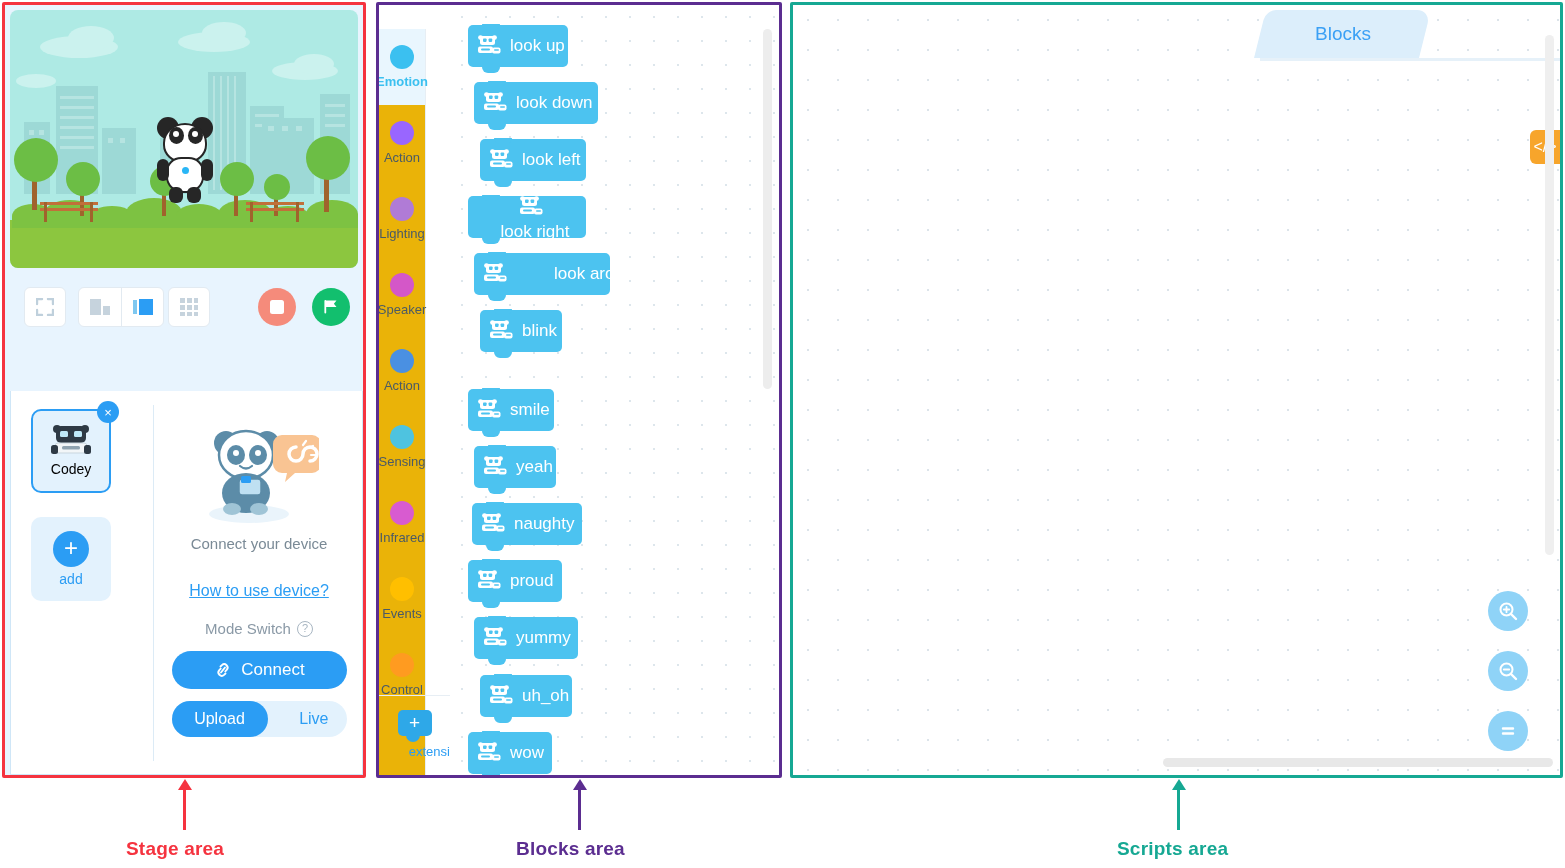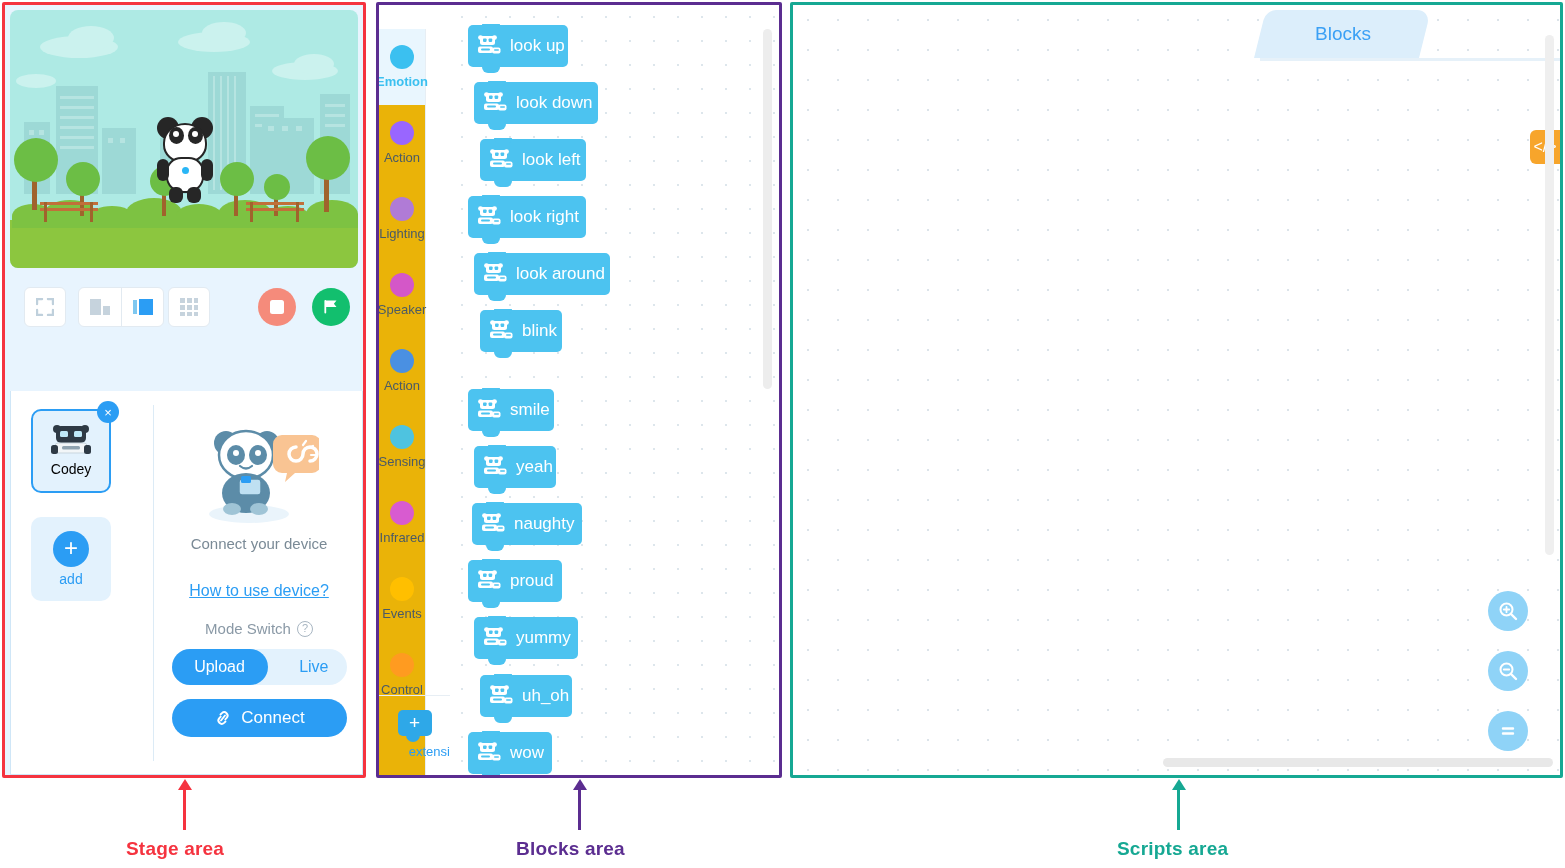--- a/index.html
+++ b/index.html
@@ -333,30 +333,30 @@
                 <path d="M112 38h5"></path>
             </g>
           </svg>
         </div>
         <div id="connect-text" data-name="connect-prompt">Connect your device</div>
         <div id="how-link" data-name="how-to-use-device-link">How to use device?</div>
         <div id="mode-row" data-name="mode-switch-row">
           <span data-name="mode-switch-label">Mode Switch</span>
           <span id="mode-help" data-name="help-icon">?</span>
         </div>
-        <div id="mode-toggle" data-name="mode-toggle">
-          <div id="mode-upload" data-name="mode-upload-option">Upload</div>
-          <div id="mode-live" data-name="mode-live-option">Live</div>
-        </div>
         <div id="connect-btn" data-name="connect-button">
           <svg width="20" height="20" viewBox="0 0 20 20" data-name="link-icon">
             <path d="M8 12.5l4-5M7.5 6.5l1.4-1.4a3.4 3.4 0 0 1 4.8 4.8l-1.4 1.4M12.5 13.5l-1.4 1.4a3.4 3.4 0 0 1-4.8-4.8l1.4-1.4" fill="none" stroke="#fff" stroke-width="1.9" stroke-linecap="round"></path>
           </svg>
           <span data-name="connect-button-label">Connect</span>
         </div>
+        <div id="mode-toggle" data-name="mode-toggle">
+          <div id="mode-upload" data-name="mode-upload-option">Upload</div>
+          <div id="mode-live" data-name="mode-live-option">Live</div>
+        </div>
       </div>
     </div>
   </div>
 
   <div id="blocks-panel" data-name="blocks-panel">
     <div id="cat-col" data-name="category-column">
         <div class="cat active" data-name="category-emotion">
           <div class="dot" data-name="category-dot-icon" style="background: rgb(59, 192, 240);"></div>
           <div class="cname" data-name="category-label">Emotion</div>
         </div>
@@ -433,35 +433,35 @@
               <circle cx="18.5" cy="2.6" r="2.4" fill="#fff"></circle>
               <rect x="7" y="3.5" width="3.6" height="3.4" rx="0.8" fill="#4CC3F0"></rect>
               <rect x="12.6" y="3.5" width="3.6" height="3.4" rx="0.8" fill="#4CC3F0"></rect>
               <rect x="2" y="11.5" width="15" height="6.5" rx="2" fill="#fff"></rect>
               <rect x="5" y="13.6" width="9" height="2" rx="1" fill="#4CC3F0"></rect>
               <rect x="16" y="12.5" width="8.5" height="6" rx="2" fill="#fff"></rect>
               <rect x="18" y="14.2" width="5" height="1.6" rx="0.8" fill="#4CC3F0"></rect>
             </svg></span>
           <span class="blabel" data-name="block-label">look left</span>
         </div>
-        <div class="blk" data-name="block-look-right" style="top: 191px; left: 18px; width: 118px; background: rgb(76, 195, 240);">
+        <div class="blk" data-name="block-look-right" style="top: 191px; left: 18px; width: 118px; background: rgb(76, 195, 240); flex-direction: column;">
           <span class="bicon" data-name="codey-block-icon"><svg width="26" height="22" viewBox="0 0 26 22">
               <rect x="4" y="1" width="15" height="9" rx="2.5" fill="#fff"></rect>
               <circle cx="4.5" cy="2.6" r="2.4" fill="#fff"></circle>
               <circle cx="18.5" cy="2.6" r="2.4" fill="#fff"></circle>
               <rect x="7" y="3.5" width="3.6" height="3.4" rx="0.8" fill="#4CC3F0"></rect>
               <rect x="12.6" y="3.5" width="3.6" height="3.4" rx="0.8" fill="#4CC3F0"></rect>
               <rect x="2" y="11.5" width="15" height="6.5" rx="2" fill="#fff"></rect>
               <rect x="5" y="13.6" width="9" height="2" rx="1" fill="#4CC3F0"></rect>
               <rect x="16" y="12.5" width="8.5" height="6" rx="2" fill="#fff"></rect>
               <rect x="18" y="14.2" width="5" height="1.6" rx="0.8" fill="#4CC3F0"></rect>
             </svg></span>
           <span class="blabel" data-name="block-label">look right</span>
         </div>
-        <div class="blk" data-name="block-look-around" style="top: 248px; left: 24px; width: 136px; background: rgb(76, 195, 240);">
+        <div class="blk" data-name="block-look-around" style="top: 248px; left: 24px; width: 136px; background: rgb(76, 195, 240); gap: 38px;">
           <span class="bicon" data-name="codey-block-icon"><svg width="26" height="22" viewBox="0 0 26 22">
               <rect x="4" y="1" width="15" height="9" rx="2.5" fill="#fff"></rect>
               <circle cx="4.5" cy="2.6" r="2.4" fill="#fff"></circle>
               <circle cx="18.5" cy="2.6" r="2.4" fill="#fff"></circle>
               <rect x="7" y="3.5" width="3.6" height="3.4" rx="0.8" fill="#4CC3F0"></rect>
               <rect x="12.6" y="3.5" width="3.6" height="3.4" rx="0.8" fill="#4CC3F0"></rect>
               <rect x="2" y="11.5" width="15" height="6.5" rx="2" fill="#fff"></rect>
               <rect x="5" y="13.6" width="9" height="2" rx="1" fill="#4CC3F0"></rect>
               <rect x="16" y="12.5" width="8.5" height="6" rx="2" fill="#fff"></rect>
               <rect x="18" y="14.2" width="5" height="1.6" rx="0.8" fill="#4CC3F0"></rect>

